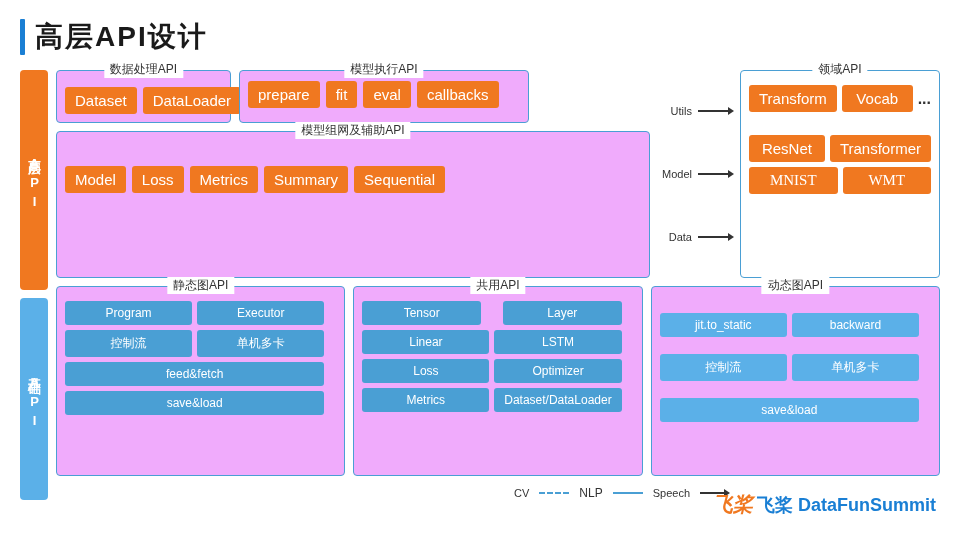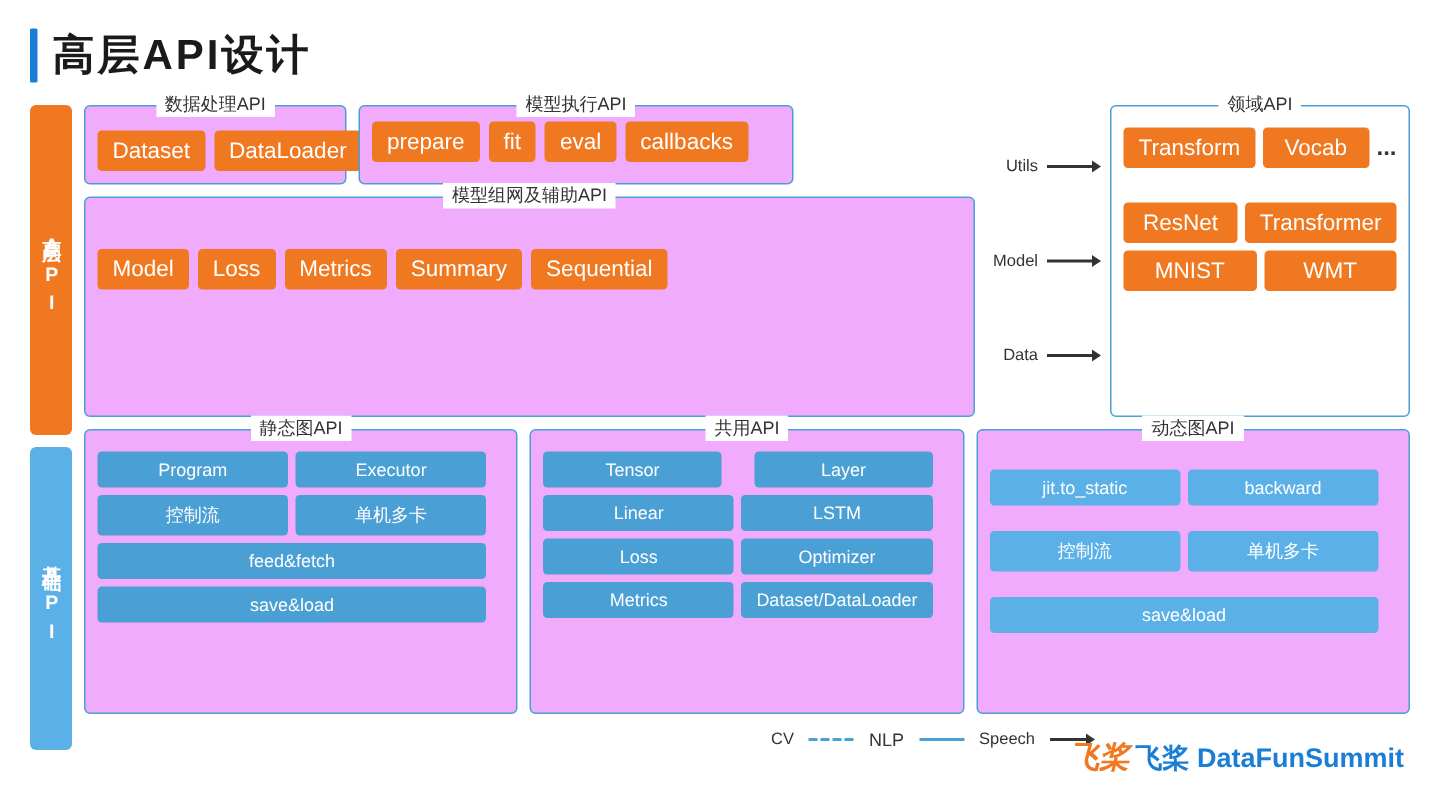--- a/index.html
+++ b/index.html
@@ -374,21 +374,21 @@
             <span class="domain-api-label">领域API</span>
             <div style="display:grid; grid-template-columns:1fr 1fr auto; gap:5px; margin-top:8px;">
               <div class="chip-orange">Transform</div>
               <div class="chip-orange">Vocab</div>
               <div class="ellipsis">...</div>
             </div>
             <div style="display:grid; grid-template-columns:1fr 1fr; gap:5px; margin-top:23px;">
               <div class="chip-orange">ResNet</div>
               <div class="chip-orange">Transformer</div>
             </div>
-            <div style="display:grid; grid-template-columns:1fr 1fr; gap:5px; margin-top:5px;">
+            <div style="display:grid; grid-template-columns:1fr 1fr; gap:5px; margin-top:5px;font-family:Liberation Serif, serif;">
               <div class="chip-orange">MNIST</div>
               <div class="chip-orange">WMT</div>
             </div>
           </div>
         </div>
 
       </div>
 
       <div class="bottom-row">
 

